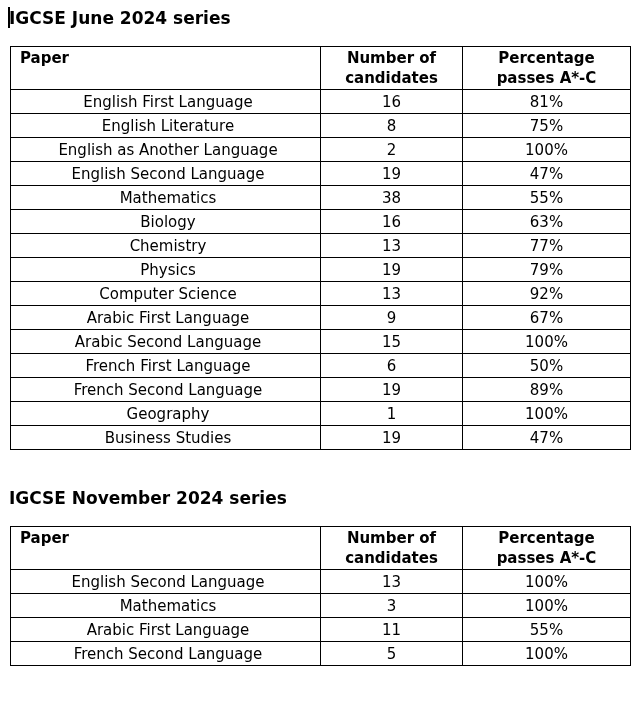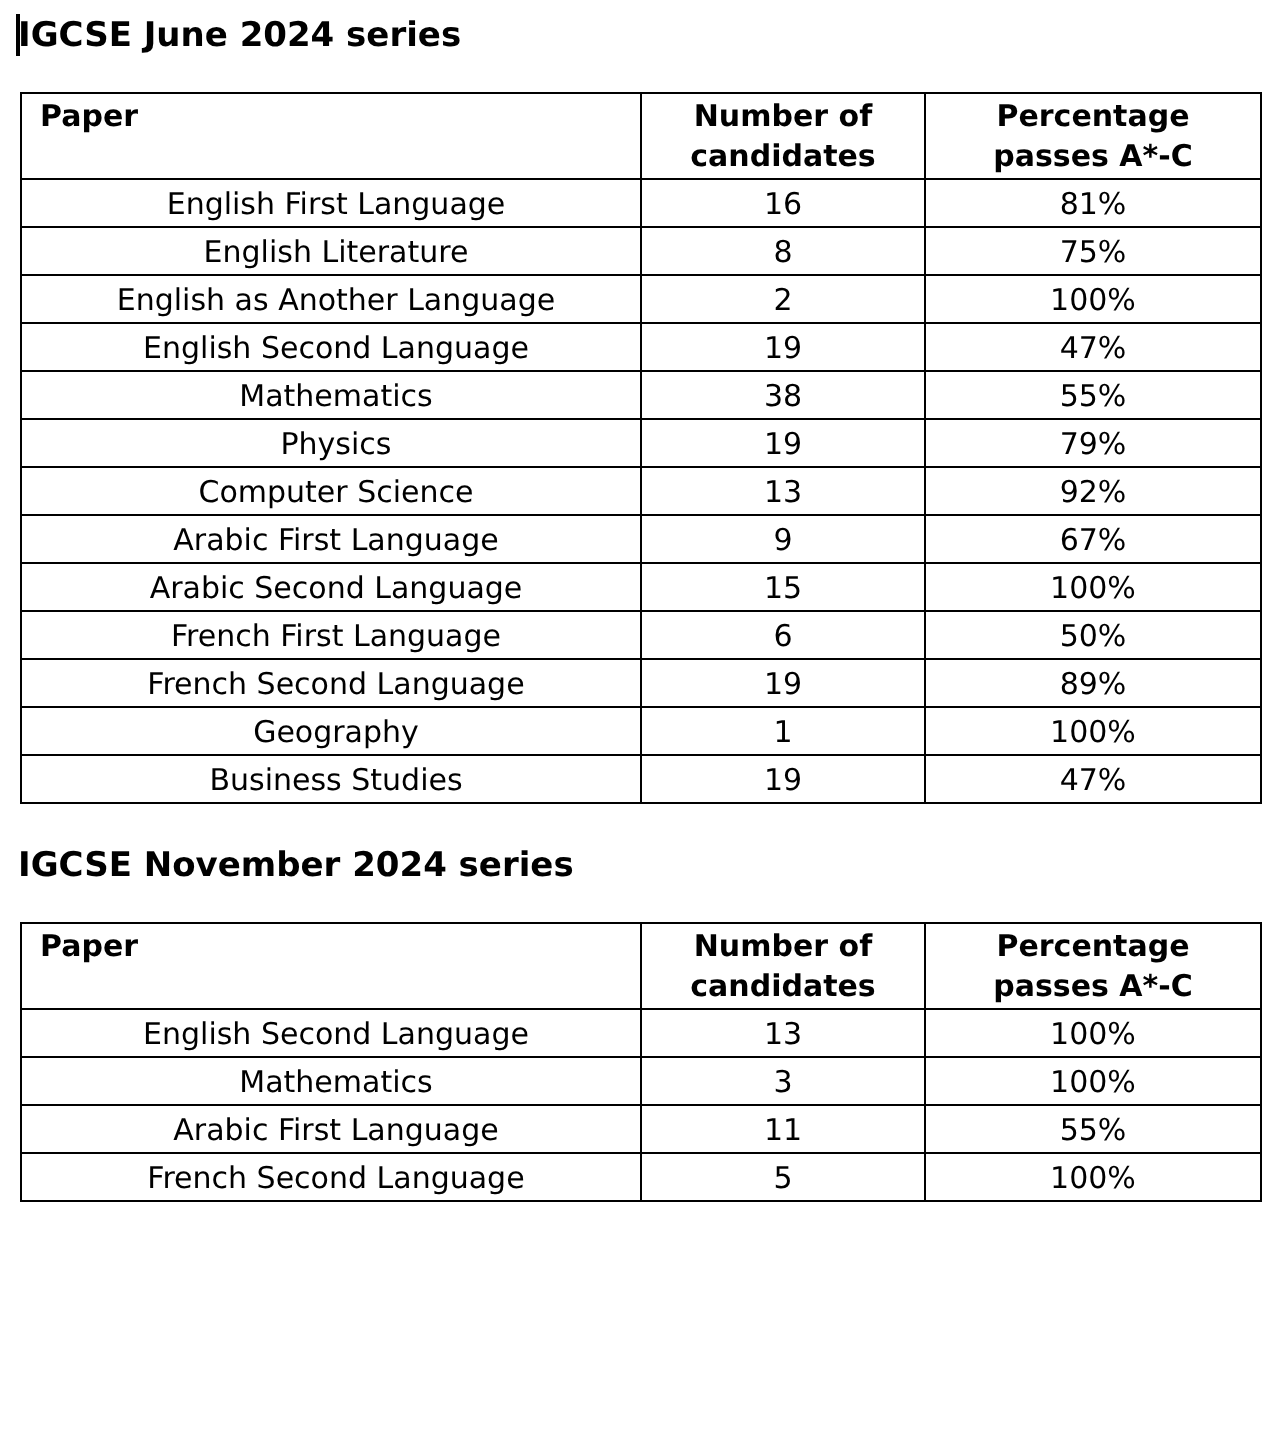--- a/index.html
+++ b/index.html
@@ -25,21 +25,21 @@
     background: #000000;
   }
   .series-title {
     font-size: 17px;
     line-height: 20px;
     font-weight: bold;
     margin: 0;
     padding-left: 9px;
   }
   .title-june { padding-top: 8px; }
-  .title-november { margin-top: 21px; }
+  .title-november { margin-top: 38px; }
   table.results {
     border-collapse: collapse;
     table-layout: fixed;
     margin-left: 10px;
     margin-top: 18px;
     width: 620px;
   }
   table.results th,
   table.results td {
     border: 1.5px solid #000000;
@@ -113,20 +113,30 @@
           <td class="cell-paper">English Second Language</td>
           <td class="cell-candidates">19</td>
           <td class="cell-passes">47%</td>
         </tr>
         <tr>
           <td class="cell-paper">Mathematics</td>
           <td class="cell-candidates">38</td>
           <td class="cell-passes">55%</td>
         </tr>
         <tr>
+          <td class="cell-paper">Biology</td>
+          <td class="cell-candidates">16</td>
+          <td class="cell-passes">63%</td>
+        </tr>
+        <tr>
+          <td class="cell-paper">Chemistry</td>
+          <td class="cell-candidates">13</td>
+          <td class="cell-passes">77%</td>
+        </tr>
+        <tr>
           <td class="cell-paper">Physics</td>
           <td class="cell-candidates">19</td>
           <td class="cell-passes">79%</td>
         </tr>
         <tr>
           <td class="cell-paper">Computer Science</td>
           <td class="cell-candidates">13</td>
           <td class="cell-passes">92%</td>
         </tr>
         <tr>

